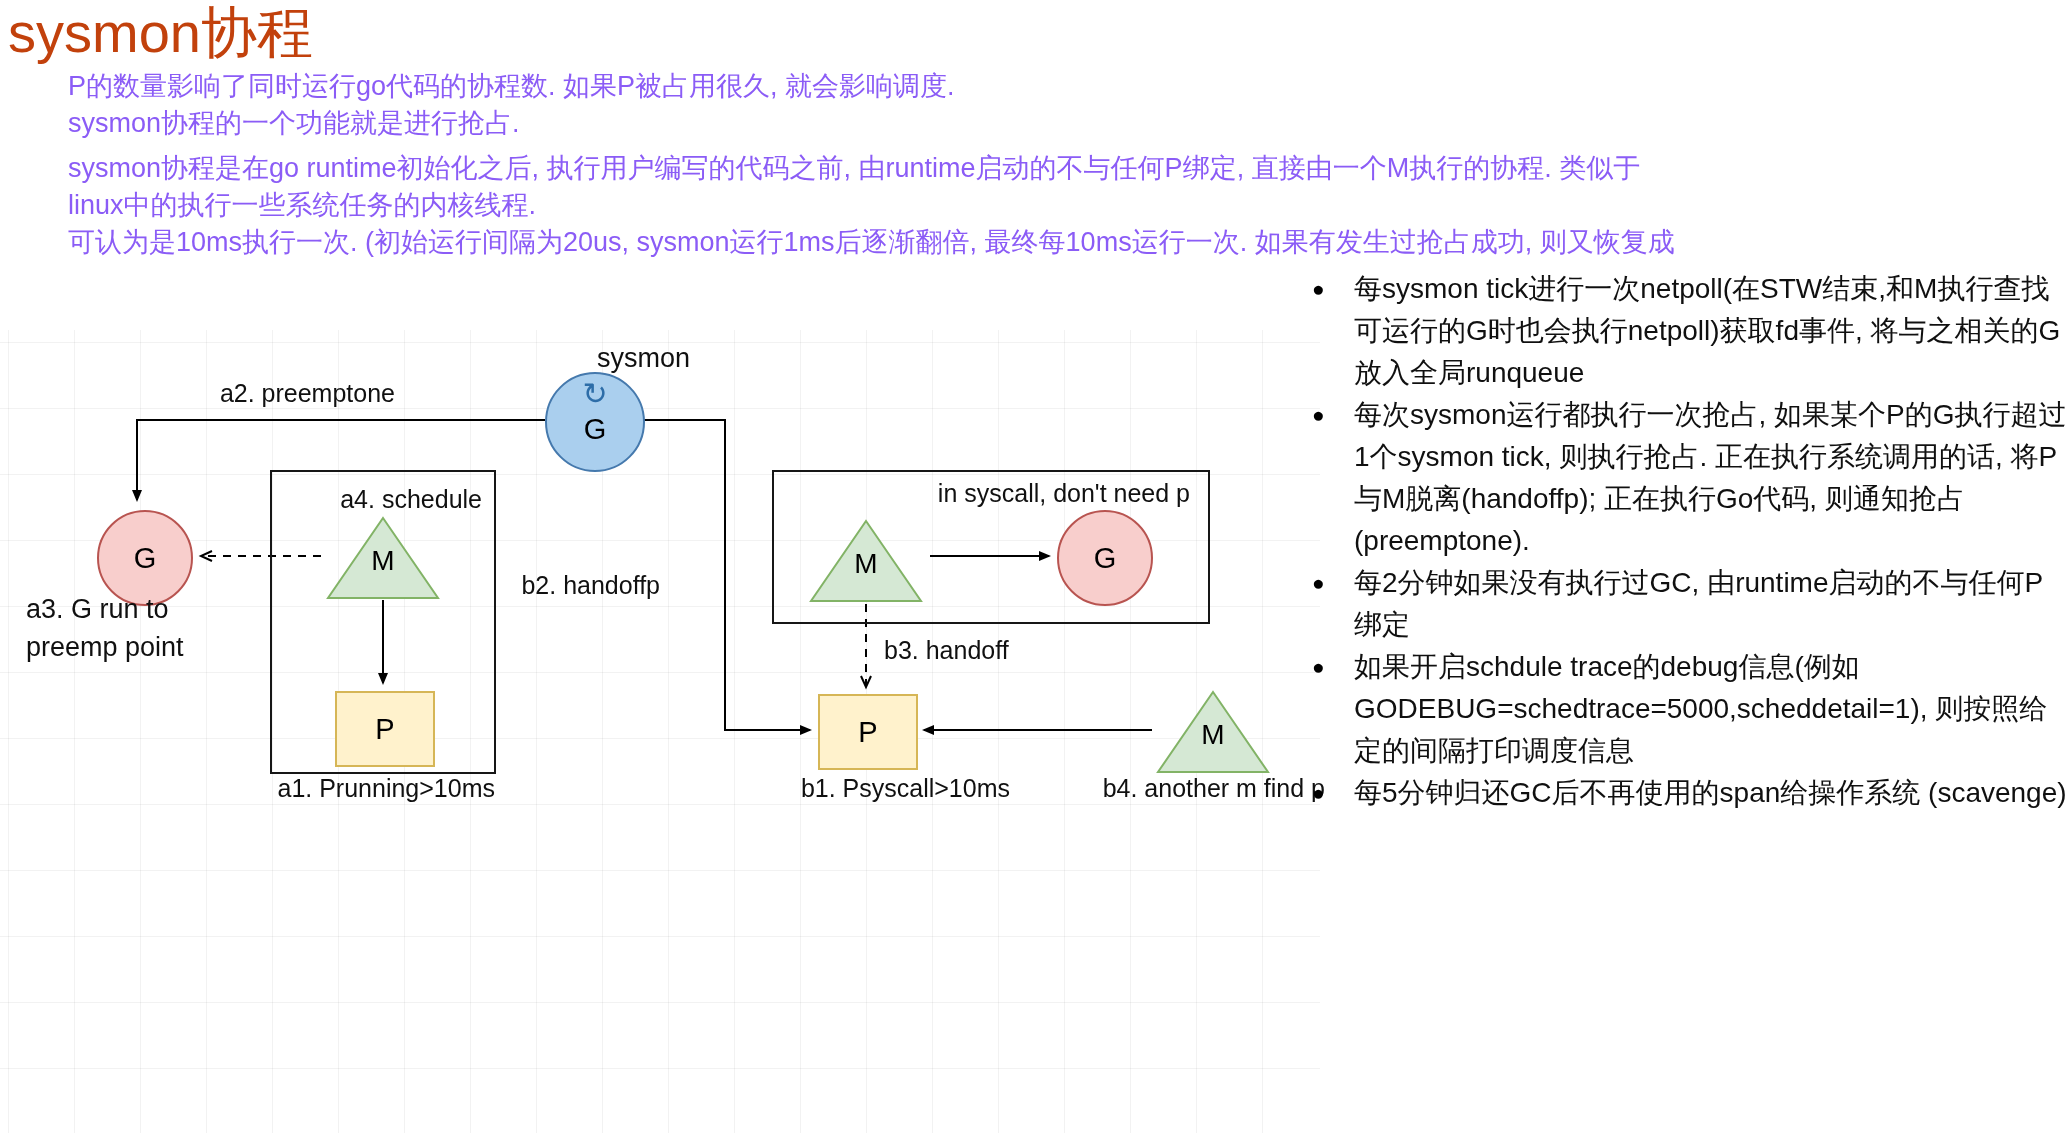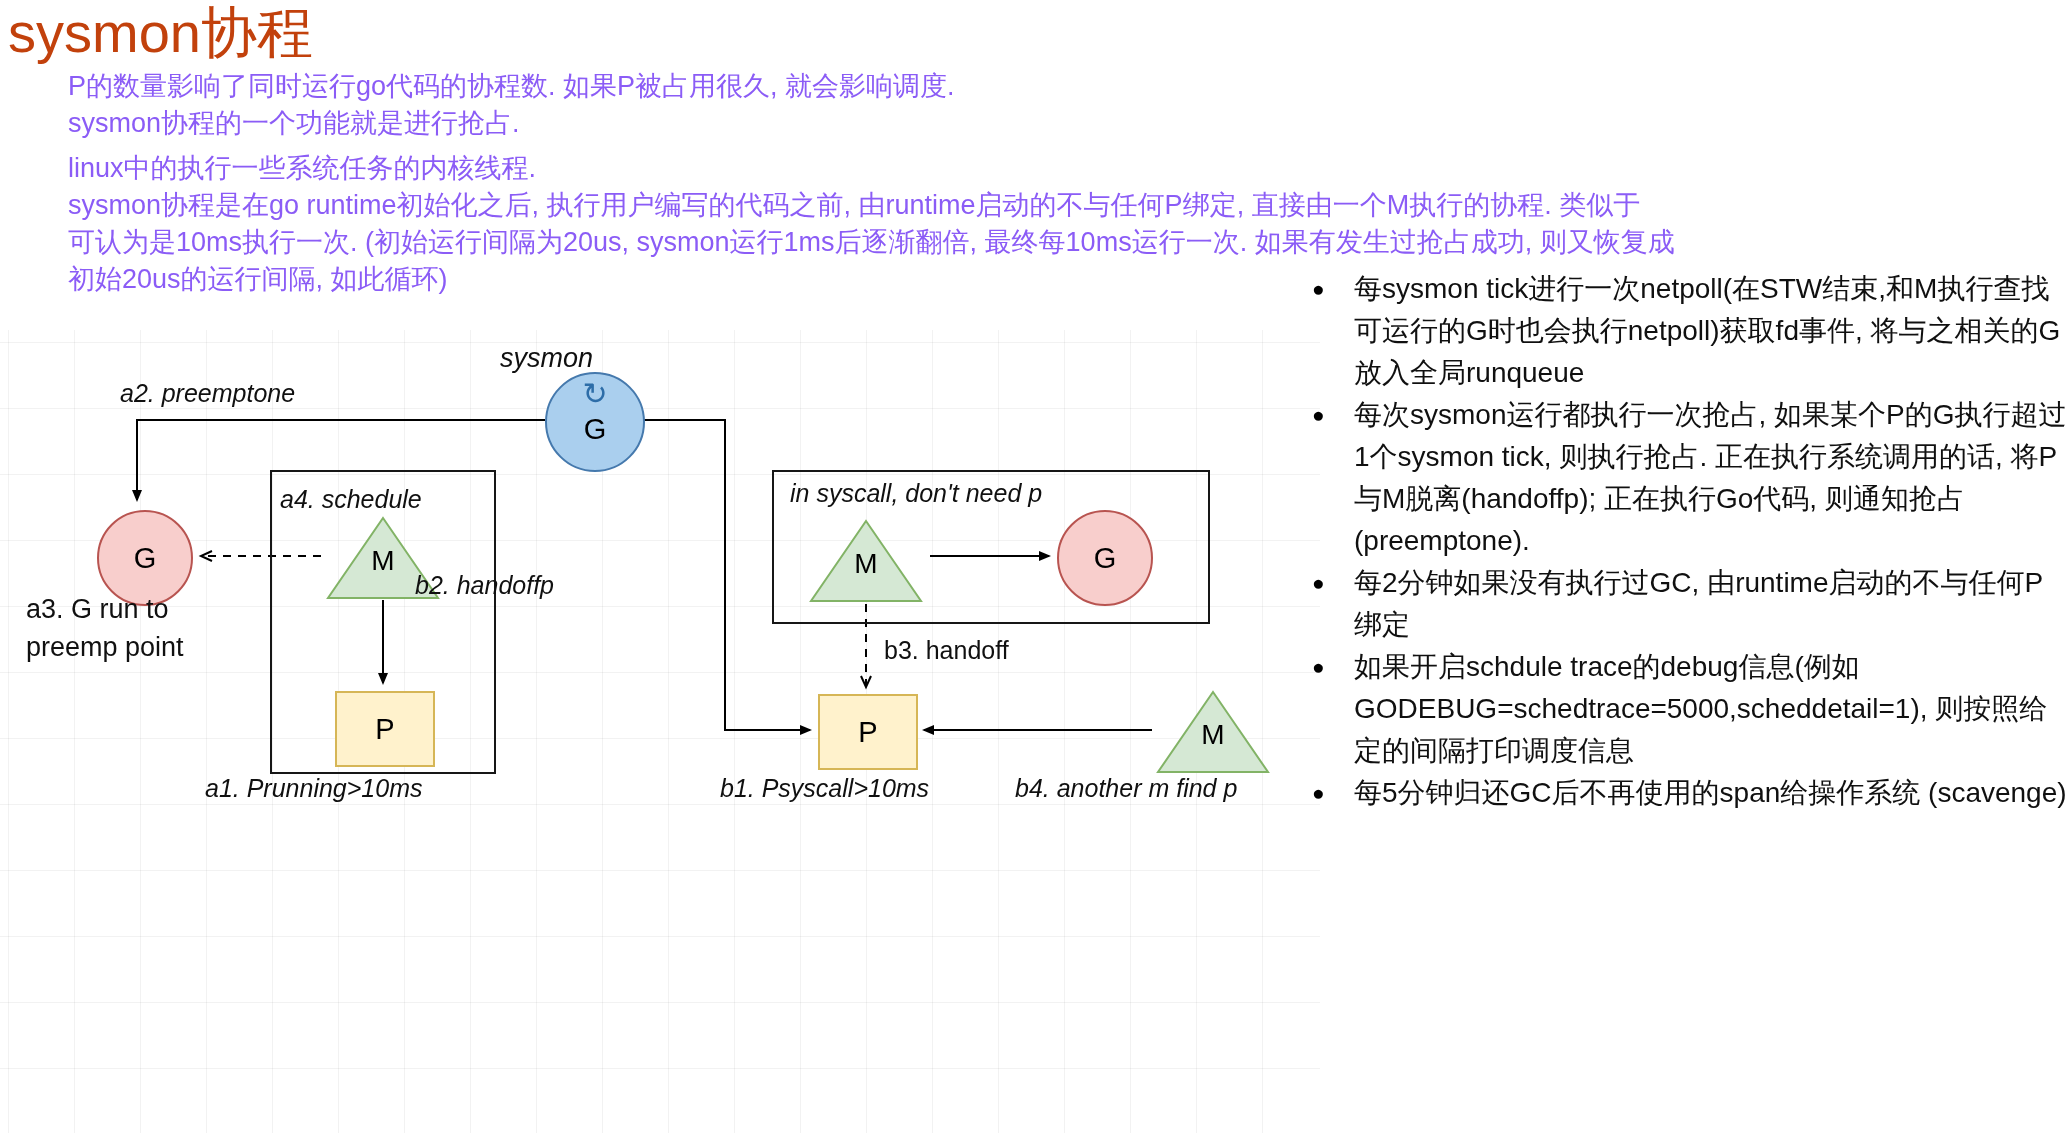--- a/index.html
+++ b/index.html
@@ -34,21 +34,21 @@
   #g2{left:1057px;top:180px;}
   .psquare{position:absolute;width:96px;height:72px;background:#fff2cc;border:2px solid #d6b656;display:flex;align-items:center;justify-content:center;font-size:29px;color:#000;}
   #p1{left:335px;top:361px;}
   #p2{left:818px;top:364px;}
   .mtri{position:absolute;width:116px;height:86px;}
   #m1{left:325px;top:185px;}
   #m2{left:808px;top:188px;}
   #m3{left:1155px;top:359px;}
   .mtri .tri-label{position:absolute;left:0;right:0;top:30px;text-align:center;font-size:28px;color:#000;}
   .dlabel{position:absolute;font-size:25px;color:#101010;white-space:nowrap;}
-  .dlabel.center{text-align:left;font-style:italic;}
+  .dlabel.center{text-align:right;}
   #lbl-sysmon{left:500px;top:13px;width:190px;font-size:27px;}
   #lbl-a2{left:120px;top:49px;width:275px;}
   #lbl-a4{left:280px;top:155px;width:202px;}
   #lbl-a3{left:26px;top:260px;width:260px;line-height:38px;white-space:normal;font-size:27px;}
   #lbl-a1{left:205px;top:444px;width:290px;}
   #lbl-b2{left:415px;top:241px;width:245px;}
   #lbl-box2{left:790px;top:149px;width:400px;}
   #lbl-b3{left:884px;top:306px;width:220px;}
   #lbl-b1{left:720px;top:444px;width:290px;}
   #lbl-b4{left:1015px;top:444px;width:310px;}
@@ -62,24 +62,23 @@
 <body>
 
 <h1 class="title">sysmon协程</h1>
 
 <div class="intro">
   <div class="para1">
     <div>P的数量影响了同时运行go代码的协程数. 如果P被占用很久, 就会影响调度.</div>
     <div>sysmon协程的一个功能就是进行抢占.</div>
   </div>
   <div class="para2">
+    <div>sysmon协程是在go runtime初始化之后, 执行用户编写的代码之前, 由runtime启动的不与任何P绑定, 直接由一个M执行的协程. 类似于</div>
     <div>linux中的执行一些系统任务的内核线程.</div>
-    <div>sysmon协程是在go runtime初始化之后, 执行用户编写的代码之前, 由runtime启动的不与任何P绑定, 直接由一个M执行的协程. 类似于</div>
     <div>可认为是10ms执行一次. (初始运行间隔为20us, sysmon运行1ms后逐渐翻倍, 最终每10ms运行一次. 如果有发生过抢占成功, 则又恢复成</div>
-    <div>初始20us的运行间隔, 如此循环)</div>
   </div>
 </div>
 
 <div id="diagram">
 
   <svg class="connectors" width="1320" height="803" viewBox="0 0 1320 803">
     <defs>
       <marker id="mArrow" markerWidth="16" markerHeight="14" refX="11" refY="6" orient="auto" markerUnits="userSpaceOnUse">
         <path d="M1,1 L13,6 L1,11 Z" fill="#000"></path>
       </marker>

